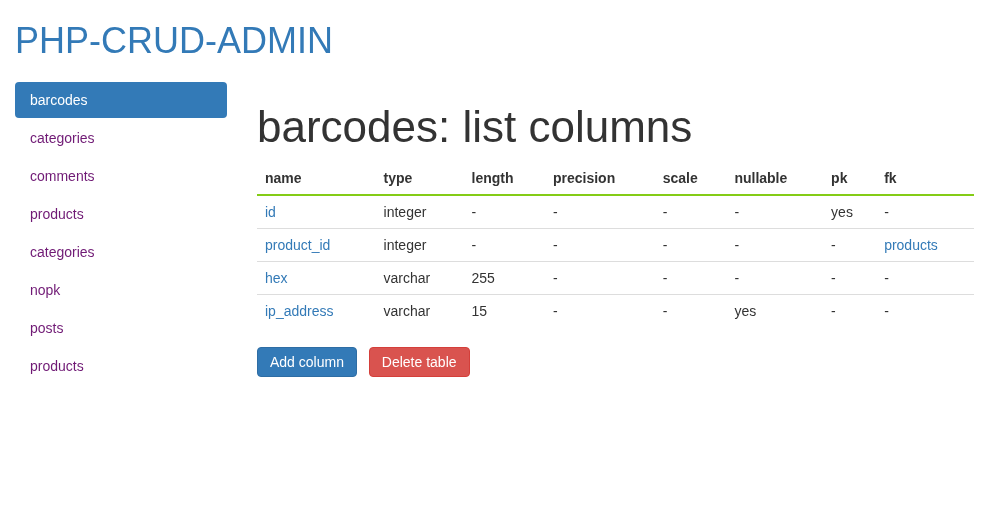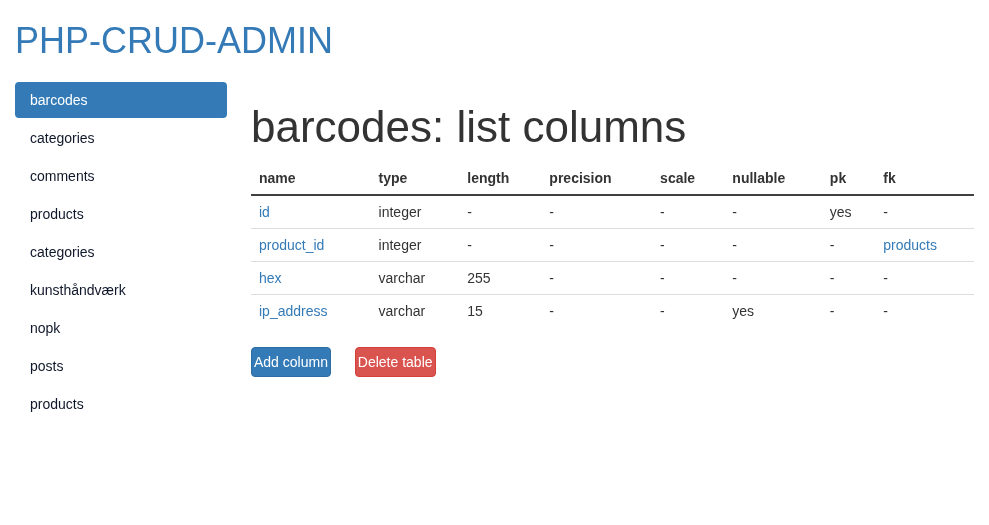--- a/index.html
+++ b/index.html
@@ -22,38 +22,38 @@
       padding: 20px 0 10px 0;
     }
     .header h1 {
       font-size: 36px;
       font-weight: 500;
       color: #337ab7;
       margin: 0;
     }
     .container {
       display: flex;
-      gap: 24px;
+      gap: 30px;
       padding-top: 10px;
     }
     .sidebar {
       width: 212px;
       flex-shrink: 0;
     }
     .nav-pills {
       list-style: none;
     }
     .nav-pills li {
       margin-bottom: 2px;
     }
     .nav-pills li a {
       display: block;
       padding: 10px 15px;
       border-radius: 4px;
-      color: #0f172a;
+      color: #701a75;
     }
     .nav-pills li.active a {
       background-color: #337ab7;
       color: #fff;
     }
     .content {
       flex: 1;
     }
     .content h1 {
       font-size: 44px;
@@ -62,38 +62,38 @@
       margin: 20px 0 10px 0;
     }
     table {
       width: 100%;
       border-collapse: collapse;
       margin-bottom: 20px;
     }
     table th {
       text-align: left;
       padding: 8px;
-      border-bottom: 2px solid #404040;
+      border-bottom: 2px solid #84cc16;
       font-weight: 700;
     }
     table td {
       padding: 8px;
       border-top: 1px solid #ddd;
     }
     .btn {
       display: inline-block;
-      padding: 6px 2px;
+      padding: 6px 12px;
       font-size: 14px;
       font-weight: 400;
       text-align: center;
       border-radius: 4px;
       border: 1px solid transparent;
       cursor: pointer;
       color: #fff;
-      margin-right: 20px;
+      margin-right: 8px;
     }
     .btn-primary {
       background-color: #337ab7;
       border-color: #2e6da4;
     }
     .btn-danger {
       background-color: #d9534f;
       border-color: #d43f3a;
     }
     .action-buttons {
@@ -117,23 +117,20 @@
           <a href="#">categories</a>
         </li>
         <li>
           <a href="#">comments</a>
         </li>
         <li>
           <a href="#">products</a>
         </li>
         <li>
           <a href="#">categories</a>
-        </li>
-        <li>
-          <a href="#">kunsthåndværk</a>
         </li>
         <li>
           <a href="#">nopk</a>
         </li>
         <li>
           <a href="#">posts</a>
         </li>
         <li>
           <a href="#">products</a>
         </li>

